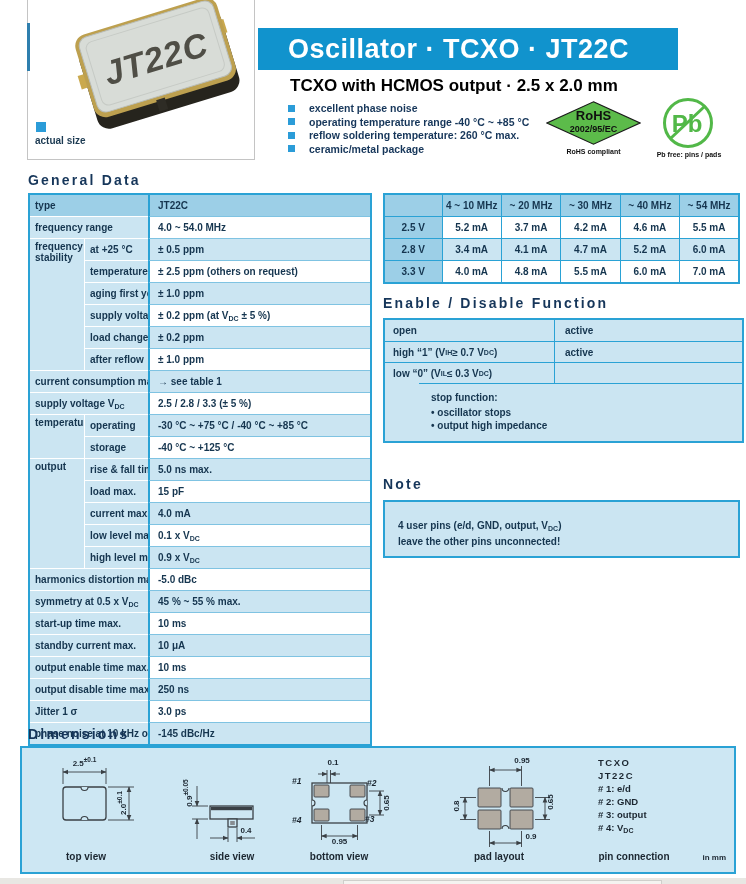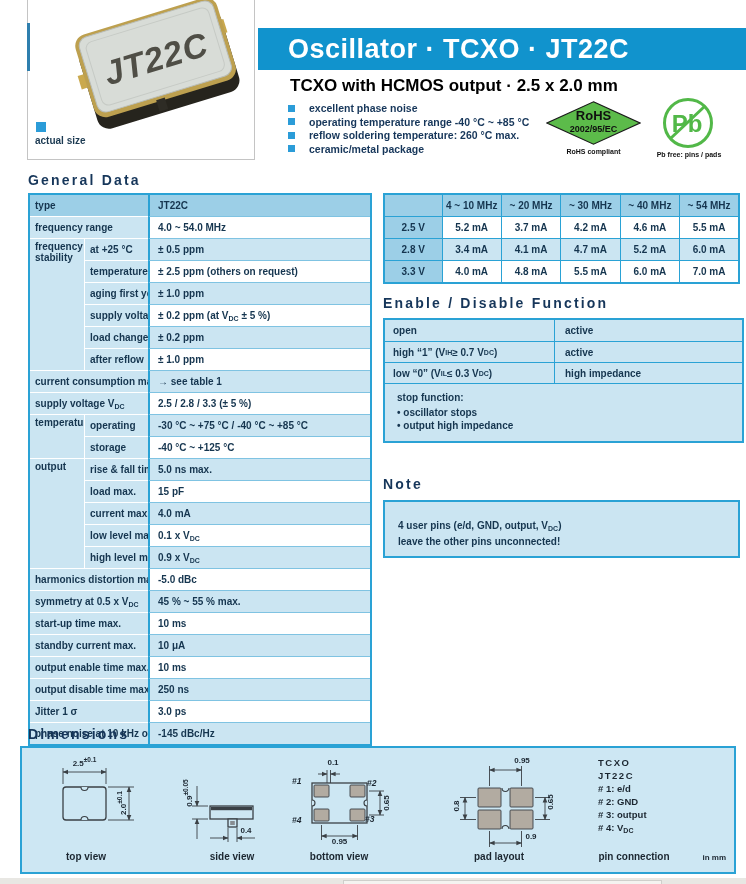--- a/index.html
+++ b/index.html
@@ -8,21 +8,21 @@
 
   
   .photo-box{position:absolute;left:27px;top:-4px;width:226px;height:162px;
              border:1px solid #c4c4c4;background:#fff;}
   .photo-blue-mark{position:absolute;left:-1px;top:26px;width:3px;height:48px;background:#2f7fae;}
   .chip-svg{position:absolute;left:22px;top:2px;width:205px;height:130px;}
   .actual-size-square{position:absolute;left:8px;top:125px;width:10px;height:10px;background:#2b9cd8;}
   .actual-size-label{position:absolute;left:7px;top:138px;font-size:10px;font-weight:bold;color:#1c3a52;}
 
   
-  .header-bar{position:absolute;left:258px;top:28px;width:488px;height:42px;background:#1193cd;}
+  .header-bar{position:absolute;left:258px;top:28px;width:420px;height:42px;background:#1193cd;}
   .header-title{line-height:42px;padding-left:30px;font-size:27px;font-weight:bold;color:#fff;letter-spacing:0.5px;}
   .subtitle{position:absolute;left:290px;top:76px;font-size:17px;font-weight:bold;color:#000000;}
   .features{position:absolute;left:288px;top:103px;}
   .feature-row{display:flex;height:13.5px;align-items:flex-start;}
   .feature-sq{width:7px;height:7px;background:#2b9cd8;margin:1.5px 14px 0 0;flex:none;}
   .feature-text{font-size:10.5px;font-weight:bold;color:#16365a;line-height:11px;}
 
   .rohs-svg{position:absolute;left:546px;top:101px;width:95px;height:44px;}
   .rohs-caption{position:absolute;left:546px;top:148px;width:95px;text-align:center;
                 font-size:7px;font-weight:bold;color:#111;}
@@ -54,21 +54,21 @@
   td.v-white{background:#fff;} td.v-blue{background:#cbe5f2;}
 
   
   .ed-table{position:absolute;left:383px;top:318px;width:357px;background:#cbe5f2;
             border:2px solid #2aa2d5;font-size:10px;font-weight:bold;color:#15354f;}
   .ed-row{display:flex;height:20px;border-top:1px solid #2aa2d5;}
   .ed-row:first-child{border-top:none;height:21px;}
   .ed-c1{width:170px;box-sizing:border-box;padding-left:8px;border-right:1.5px solid #2aa2d5;
          display:flex;align-items:center;}
   .ed-c2{flex:1;padding-left:10px;display:flex;align-items:center;}
-  .ed-footer{border-top:1.5px solid #2aa2d5;padding:7px 12px 9px;}
+  .ed-footer{border-top:1.5px solid #2aa2d5;padding:7px 12px 9px;margin-left:34px;}
   .ed-ftitle{margin-bottom:2px;line-height:13px;}
   .ed-bullet{line-height:13px;}
 
   
   .note-box{position:absolute;left:383px;top:500px;width:357px;height:58px;box-sizing:border-box;
             background:#cbe5f2;border:2px solid #2aa2d5;padding:17px 0 0 13px;
             font-size:10px;font-weight:bold;color:#15354f;line-height:13px;}
 
   
   .dims-box{position:absolute;left:20px;top:746px;width:716px;height:128px;box-sizing:border-box;
@@ -322,21 +322,20 @@
       <div class="ed-row">
         <div class="ed-c1">open</div>
         <div class="ed-c2">active</div>
       </div>
       <div class="ed-row">
         <div class="ed-c1">high “1” (V<sub>IH</sub> ≥ 0.7 V<sub>DC</sub>)</div>
         <div class="ed-c2">active</div>
       </div>
       <div class="ed-row">
         <div class="ed-c1">low  “0” (V<sub>IL</sub> ≤ 0.3 V<sub>DC</sub>)</div>
-        <div class="ed-c2">high impedance</div>
       </div>
       <div class="ed-footer">
         <div class="ed-ftitle">stop function:</div>
         <div class="ed-bullet">• oscillator stops</div>
         <div class="ed-bullet">• output high impedance</div>
       </div>
     </div>
 
   <div class="sec-heading" style="left:383px;top:476px;">Note</div>
   <div class="note-box">

